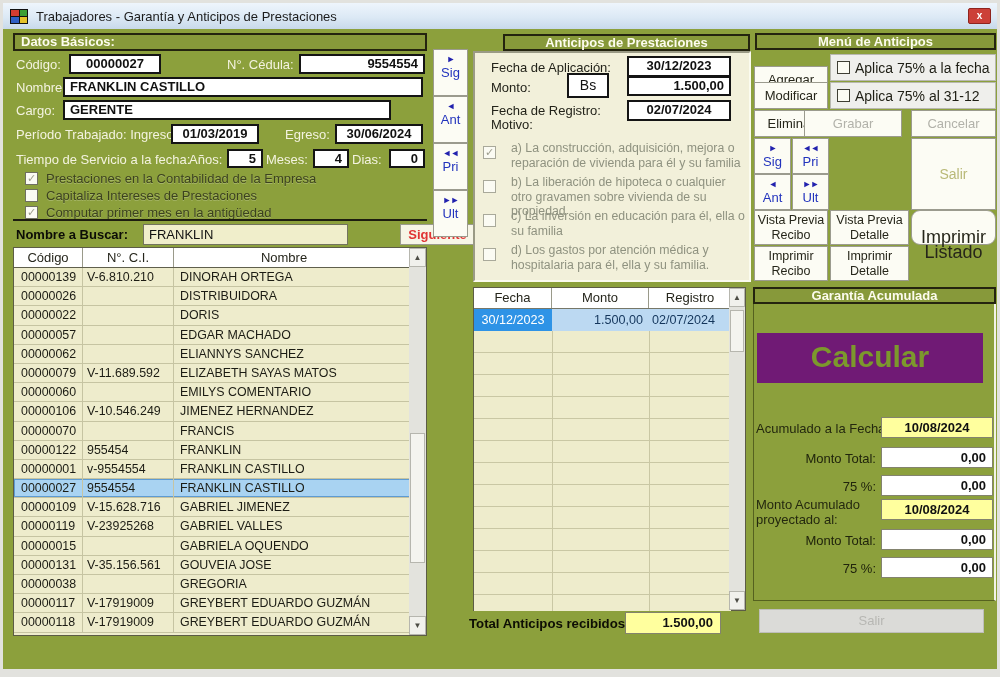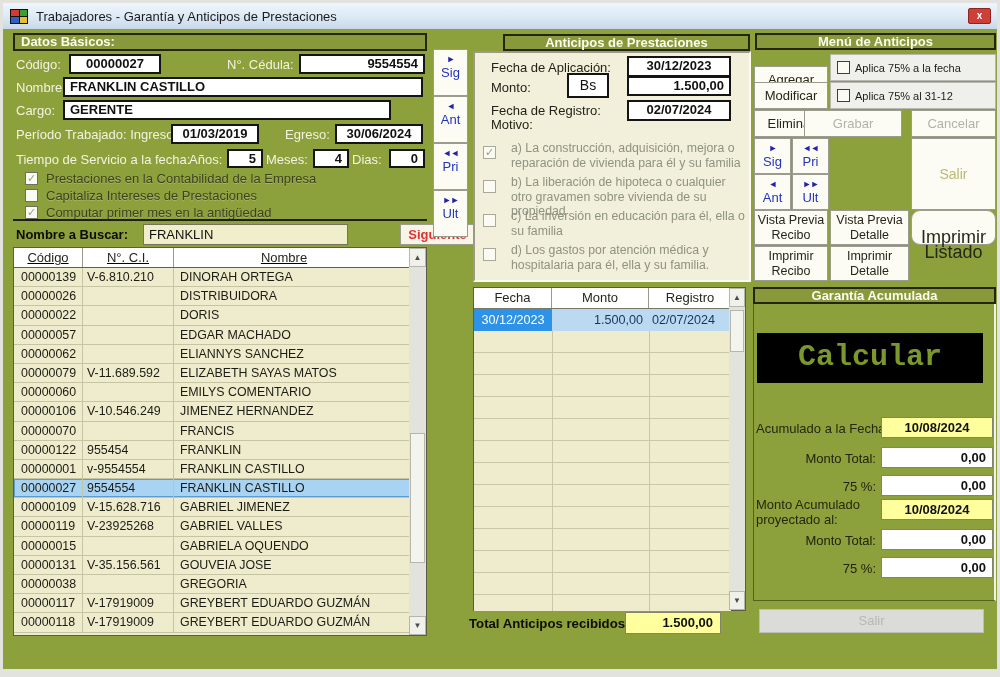--- a/index.html
+++ b/index.html
@@ -56,21 +56,21 @@
   .btn.dis { color:#b2b2aa; }
   .btn.gray { background:#dbdbd8; border:1px solid #bebeba; color:#b7b7b3; }
 
   .navbtn { position:absolute; background:#fcfcf4; border:1px solid #9b9b8e; text-align:center; }
   .navbtn .arr { display:block; font-size:9px; color:#2222ae; margin-top:4px; letter-spacing:-1px; }
   .navbtn .nlbl { display:block; font-size:13px; color:#2233bd; margin-top:1px; }
 
   
   .etable { position:absolute; left:10px; top:218px; width:414px; height:389px;
             border:1px solid #5c5c46; background:#eeeccc; }
-  .ehead { display:flex; height:20px; background:#fff; border-bottom:1px solid #5f5f4c;text-decoration:underline; }
+  .ehead { display:flex; height:20px; background:#fff; border-bottom:1px solid #5f5f4c; }
   .ehead div { font-size:13px; color:#26261c; text-align:center; line-height:19px;
                border-right:1px solid #9a9a8a; overflow:hidden; }
   .eh1{width:69px;} .eh2{width:91px;} .eh3{width:220px; border-right:none !important;}
   .erows { position:absolute; left:0; top:20px; width:397px; height:369px; overflow:hidden; }
   .erow { display:flex; height:19.2px; border-bottom:1px solid #c6c4a2; }
   .erow.sel { background:#a9d3f2; box-shadow:inset 0 0 0 1px #5e9bd2; }
   .ec { font-size:12.4px; color:#1c1c14; line-height:18.5px; white-space:nowrap; overflow:hidden;
         border-right:1px solid #c6c4a2; }
   .ec.c1 { width:69px; padding-left:7px; }
   .ec.c2 { width:91px; padding-left:4px; }
@@ -103,24 +103,24 @@
     background:repeating-linear-gradient(to bottom,#eeeccc 0 21px,#c9c7a4 21px 22px); }
   .vline { position:absolute; top:0; width:1px; height:100%; background:#c9c7a4; }
 
   .ylw { background:#ffff9e !important; border:1px solid #83836e !important; }
   .wfield { position:absolute; background:#fff; border:1px solid #83836e; font-weight:bold;
             font-size:13px; color:#111; line-height:19px; }
   .rlbl { position:absolute; color:#20240c; font-size:13px; text-align:right; }
 
   .chkpanel { position:absolute; background:#efefec; border:1px solid #b8b8b0; }
   .chkpanel .cb { left:6px; top:6px; border:1px solid #3e3e34; }
-  .chkpanel .cpl { position:absolute; left:24px; top:0; font-size:11px; color:#1e1e14; line-height:26px; white-space:nowrap; }
-
-  .calc { position:absolute; left:754px; top:304px; width:226px; height:50px; background:#000000;
-          color:#7c982c; font-size:30px; font-weight:bold; text-align:center; line-height:48px;font-family:Liberation Mono, monospace; }
+  .chkpanel .cpl { position:absolute; left:24px; top:0; font-size:14px; color:#1e1e14; line-height:26px; white-space:nowrap; }
+
+  .calc { position:absolute; left:754px; top:304px; width:226px; height:50px; background:#701a75;
+          color:#7c982c; font-size:30px; font-weight:bold; text-align:center; line-height:48px; }
 
   .gpanel { position:absolute; left:750px; top:258px; width:243px; height:314px;
             border:1px solid #55611f; border-right:2px solid #f2f2e6; }
 </style>
 </head>
 <body>
 
 <div class="win">
 
   <div class="titlebar">

